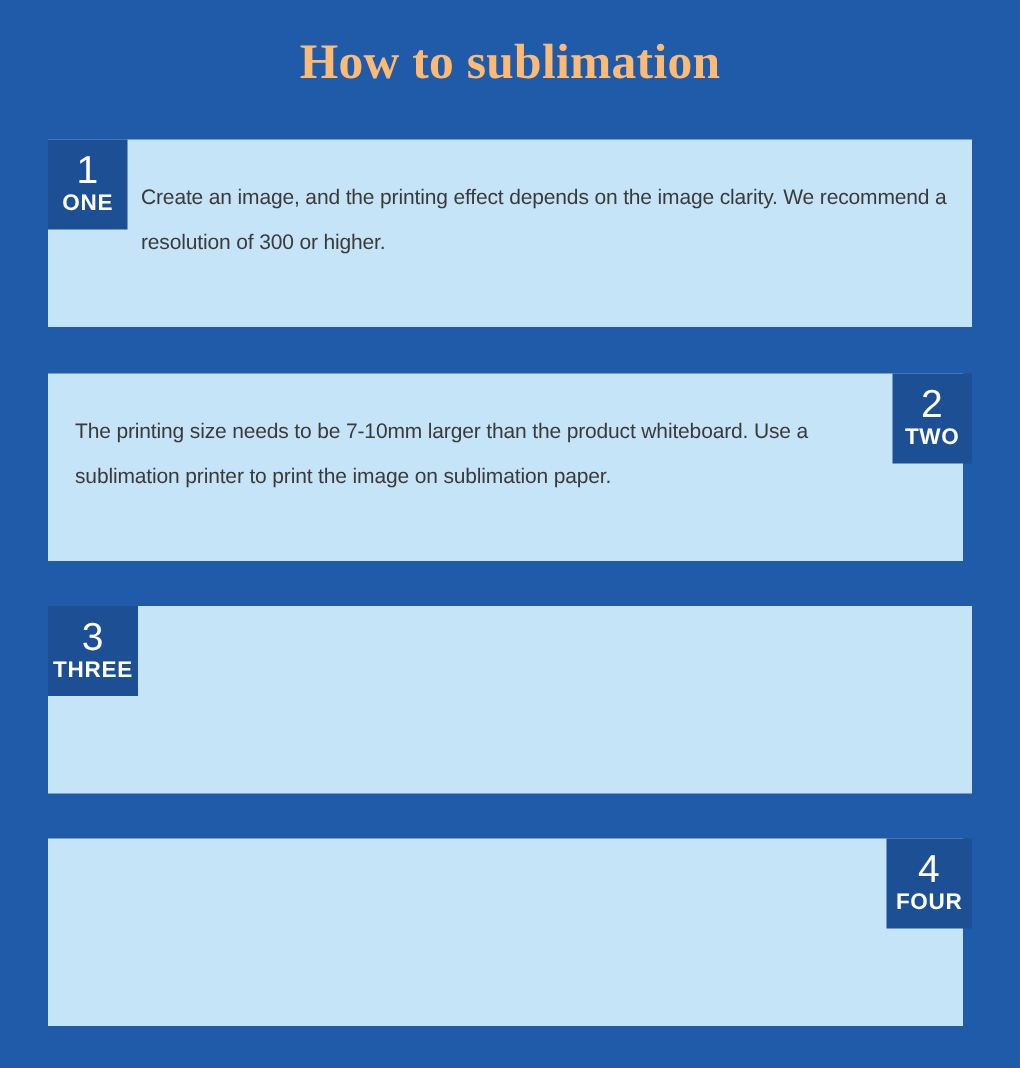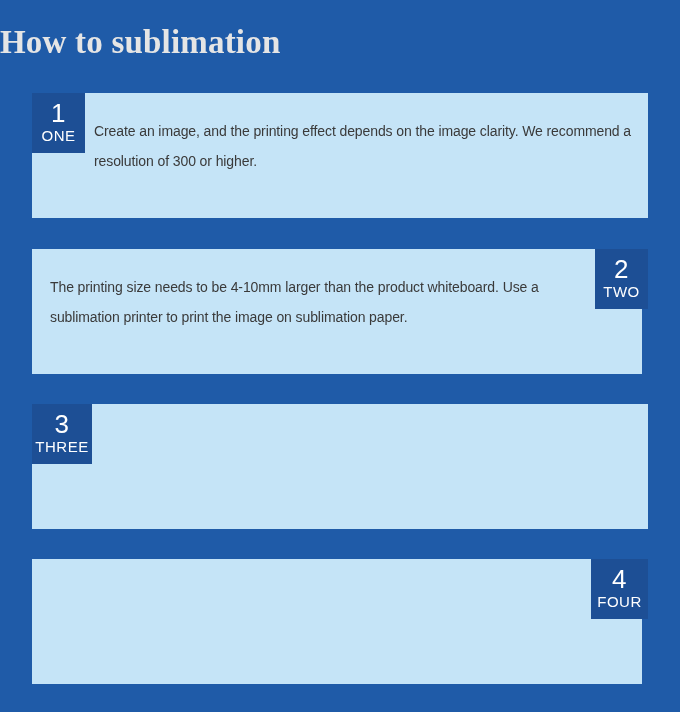--- a/index.html
+++ b/index.html
@@ -19,21 +19,22 @@
     left: 0; top: 0;
     width: 680px;
     height: 712px;
     background: #1f5ba8;
   }
   .title {
     position: absolute;
     left: 0;
     top: 20px;
     width: 680px;
-    color: #e5e5e5;
+    text-align: center;
+    color: #fdba74;
     font-family: "Liberation Serif", "DejaVu Serif", serif;
     font-weight: bold;
     font-size: 33px;
     letter-spacing: 0.2px;
     line-height: 44px;
     white-space: nowrap;
   }
 
   .step {
     position: absolute;
@@ -77,21 +78,21 @@
   .step.badge-right .badge { right: 0; }
 
   .badge .num {
     font-size: 26px;
     font-weight: 400;
     line-height: 27px;
     letter-spacing: 0.5px;
   }
   .badge .word {
     font-size: 15px;
-    font-weight: 400;
+    font-weight: 700;
     line-height: 18px;
     letter-spacing: 0.5px;
   }
 
   .body-text {
     position: absolute;
     color: #3a3a3a;
     font-size: 14px;
     line-height: 30px;
     letter-spacing: -0.1px;
@@ -127,21 +128,21 @@
     </div>
     <div class="body-text">Create an image, and the printing effect depends on the image clarity. We recommend a resolution of 300 or higher.</div>
   </div>
 
   <div class="step badge-right" style="top:249px;">
     <div class="panel"></div>
     <div class="badge" style="width:53px;">
       <span class="num">2</span>
       <span class="word">TWO</span>
     </div>
-    <div class="body-text narrow-first">The printing size needs to be 4-10mm larger than the product whiteboard. Use a sublimation printer to print the image on sublimation paper.</div>
+    <div class="body-text narrow-first">The printing size needs to be 7-10mm larger than the product whiteboard. Use a sublimation printer to print the image on sublimation paper.</div>
   </div>
 
   <div class="step badge-left" style="top:404px;">
     <div class="panel"></div>
     <div class="badge" style="width:60px;">
       <span class="num">3</span>
       <span class="word">THREE</span>
     </div>
   </div>
 

